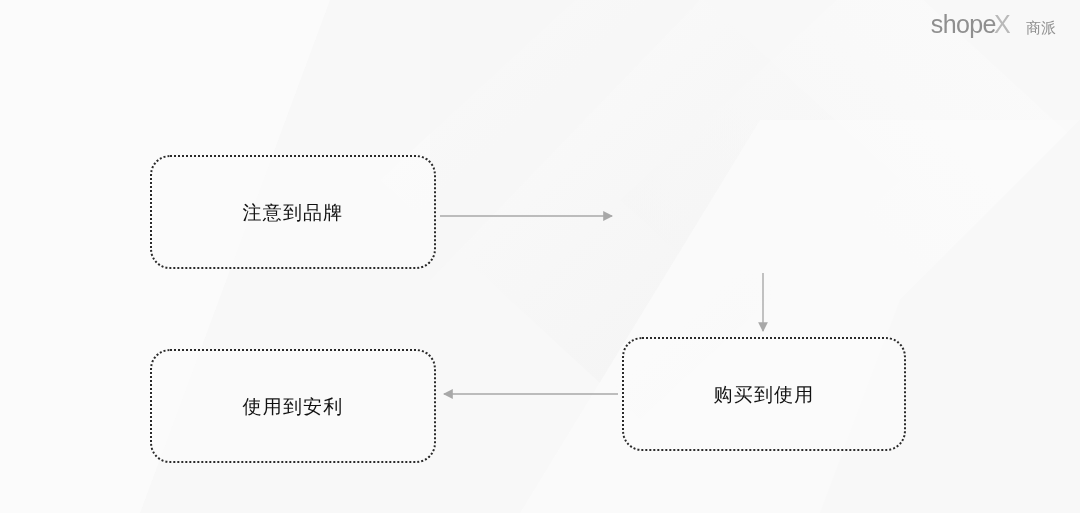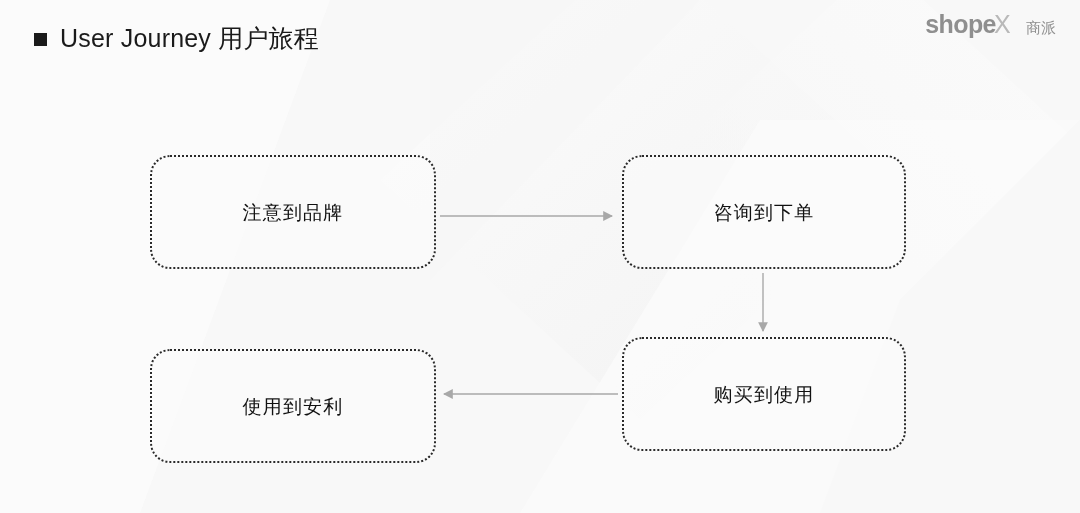--- a/index.html
+++ b/index.html
@@ -70,21 +70,21 @@
     top: 12px;
     display: flex;
     align-items: baseline;
     white-space: nowrap;
   }
   #logo-word {
     font-size: 25px;
     line-height: 1;
     color: #8f8f8f;
     letter-spacing: -0.6px;
-    font-weight: 700;
+    font-weight: 400;
   }
   #logo-x {
     font-size: 25px;
     line-height: 1;
     color: #b9b9b9;
     letter-spacing: -0.6px;
     margin-left: -2px;
     font-weight: 400;
   }
   #logo-cn {
@@ -150,24 +150,20 @@
     <rect x="0" y="0" width="1080" height="513" fill="#f8f8f8"></rect>
     <polygon points="640,-60 900,180 640,420 380,180" fill="url(#wg1)" opacity="0.75"></polygon>
     <polygon points="880,-40 1140,200 880,440 620,200" fill="url(#wg2)" opacity="0.6"></polygon>
     <polygon points="760,120 1080,120 1080,513 520,513" fill="#fbfbfb" opacity="0.75"></polygon>
     <polygon points="430,0 700,0 430,280" fill="#f5f5f5" opacity="0.55"></polygon>
     <polygon points="0,0 330,0 140,513 0,513" fill="#fcfcfc" opacity="0.7"></polygon>
     <polygon points="900,300 1080,120 1080,513 820,513" fill="#f6f6f6" opacity="0.6"></polygon>
   </svg>
 
   <div id="header">
-    <div id="title-row">
-      <span id="title-bullet"></span>
-      <span id="title-text">User Journey 用户旅程</span>
-    </div>
 
     <div id="logo">
       <span id="logo-word">shope</span>
       <span id="logo-x">X</span>
       <span id="logo-cn">商派</span>
     </div>
   </div>
 
   <div id="diagram">
 
@@ -188,23 +184,20 @@
 
       <g>
         <line x1="618" y1="394" x2="444" y2="394" stroke="#a8a8a8" stroke-width="1.4" marker-end="url(#ah-r)"></line>
       </g>
     </svg>
 
     <div class="node" id="node-0">
       <span class="node-label">注意到品牌</span>
     </div>
 
-    <div class="node" id="node-1">
-      <span class="node-label">咨询到下单</span>
-    </div>
 
     <div class="node" id="node-2">
       <span class="node-label">使用到安利</span>
     </div>
 
     <div class="node" id="node-3">
       <span class="node-label">购买到使用</span>
     </div>
 
   </div>

